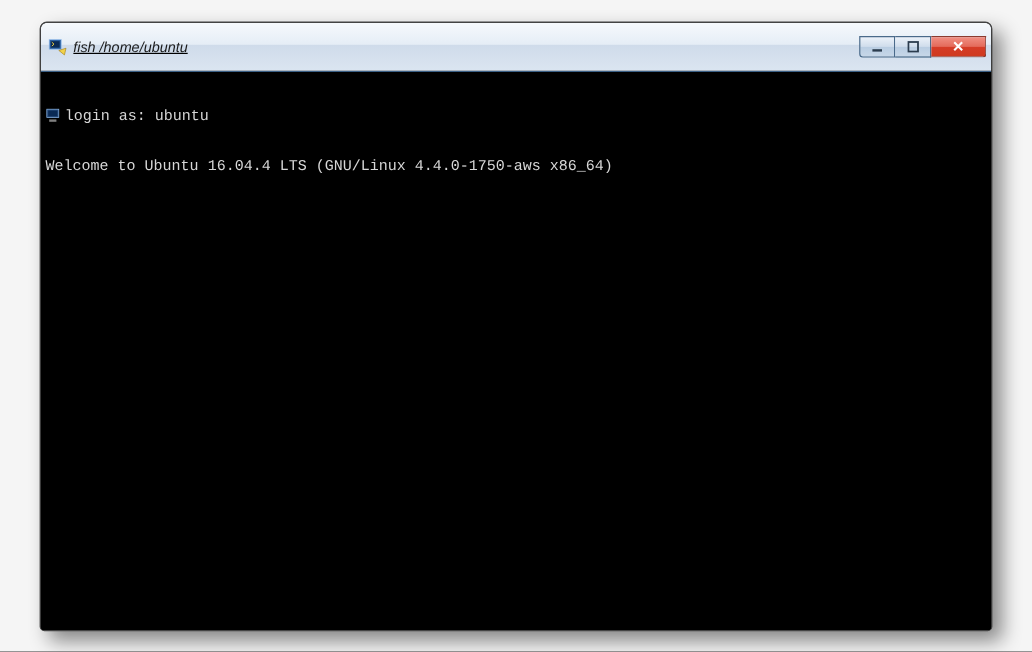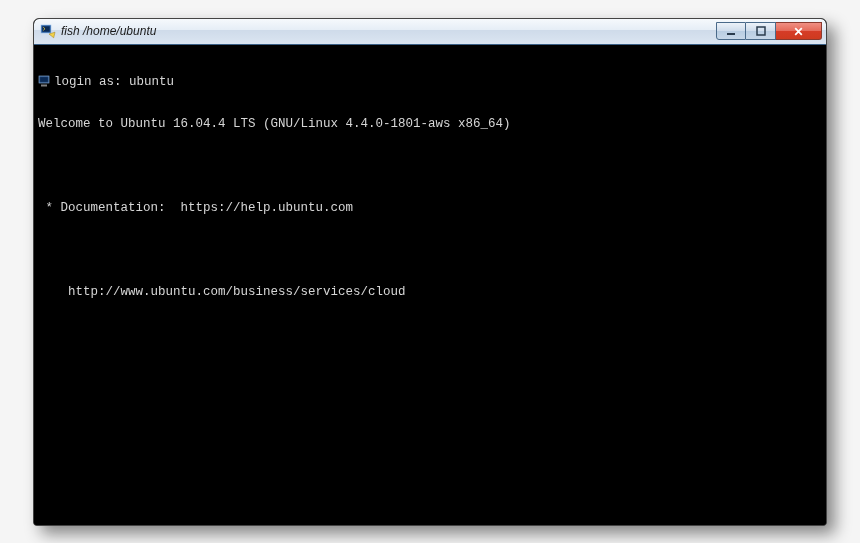--- a/index.html
+++ b/index.html
@@ -17,27 +17,28 @@
       height: 508px;
       background: #000;
       border: 1px solid #444;
       border-radius: 6px 6px 4px 4px;
       box-shadow: 8px 8px 16px rgba(0,0,0,0.45);
       display: flex;
       flex-direction: column;
       overflow: hidden;
     }
     .titlebar {
-      height: 26px;
+      height: 41px;
       background: linear-gradient(to bottom, #f6f9fc 0%, #e5edf6 45%, #cfdbea 46%, #dbe5f1 100%);
       display: flex;
       align-items: center;
       padding: 0 4px 0 6px;
       border-bottom: 1px solid #3a5f85;
       border-radius: 5px 5px 0 0;
+      text-decoration: underline;
     }
     .app-icon {
       width: 16px;
       height: 16px;
       margin-right: 5px;
       flex-shrink: 0;
     }
     .app-icon svg { width: 16px; height: 16px; }
     .title-text {
       flex: 1;
@@ -123,25 +124,23 @@
       </div>
     </div>
   </div>
 
   <div class="terminal">
     <span class="line"><span class="line-icon"><svg viewBox="0 0 14 13">
             <rect x="1" y="1" width="10" height="7" fill="#274a7a" stroke="#8cb7e8" stroke-width="0.6"></rect>
             <rect x="2.2" y="2.2" width="7.6" height="4.6" fill="#0a2a55"></rect>
             <rect x="3" y="9.5" width="6" height="2" fill="#7f7f7f"></rect>
           </svg></span><span>login as: ubuntu</span></span>
-    <span class="line">Welcome to Ubuntu 16.04.4 LTS (GNU/Linux 4.4.0-1801-aws x86_64)</span>
+    <span class="line">Welcome to Ubuntu 16.04.4 LTS (GNU/Linux 4.4.0-1750-aws x86_64)</span>
     <span class="line"> </span>
-    <span class="line"> * Documentation:  https://help.ubuntu.com</span>
     <span class="line"> </span>
-    <span class="line">    http://www.ubuntu.com/business/services/cloud</span>
     <span class="line"> </span>
     
     
     
     
     
     
     
     
     

